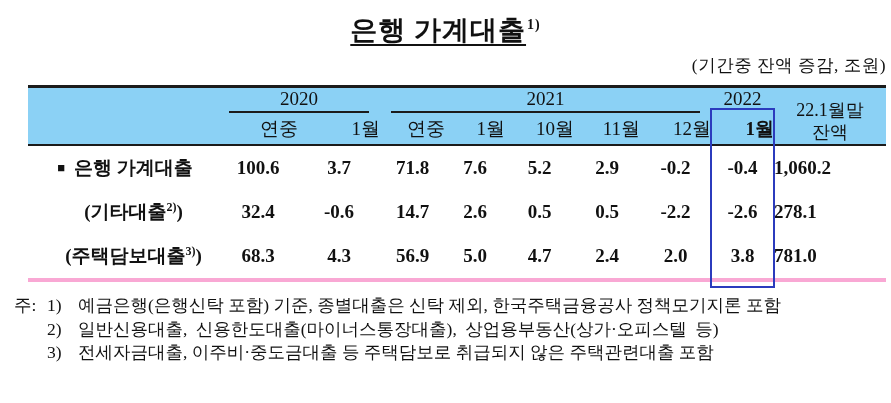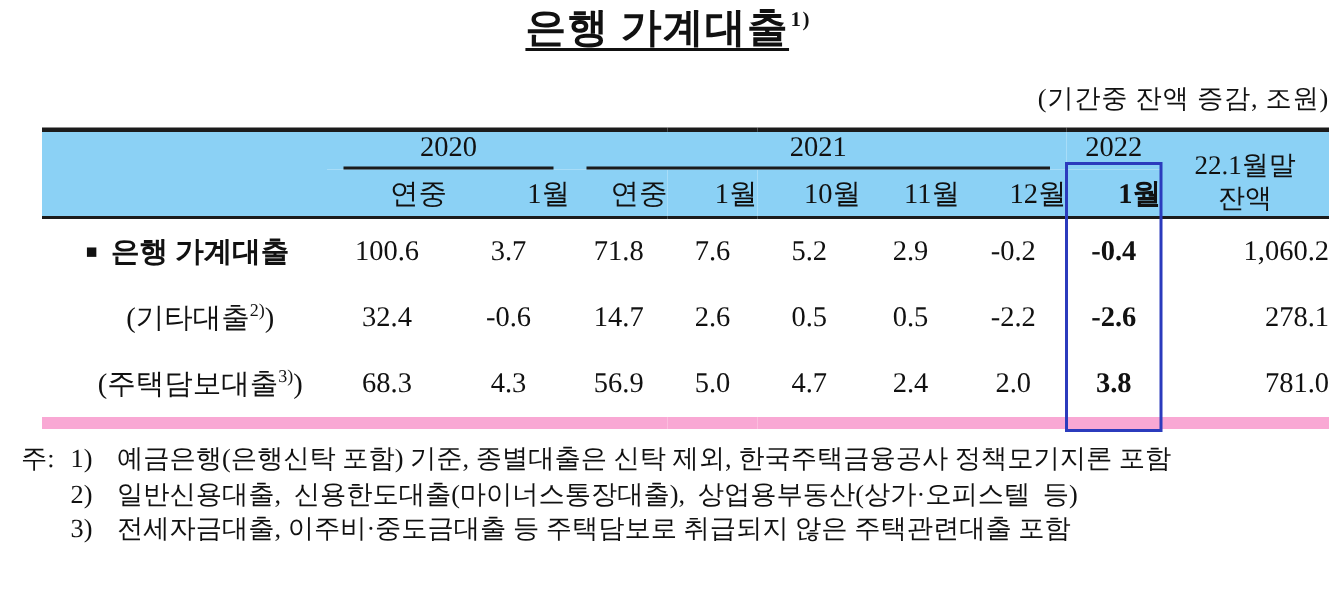--- a/index.html
+++ b/index.html
@@ -2,50 +2,50 @@
 <html><head>
 <meta charset="utf-8">
 <style>
   html,body{margin:0;padding:0;background:#ffffff;}
   body{
     width:891px;height:403px;overflow:hidden;position:relative;
     font-family:"Liberation Serif","DejaVu Serif",serif;color:#111;
   }
   
   .title{
-    position:absolute;top:0;left:0;width:891px;text-align:center;
+    position:absolute;top:12px;left:0;width:891px;text-align:center;
     font-size:27px;font-weight:bold;letter-spacing:1px;
   }
   .title .main{text-decoration:underline;text-underline-offset:5px;}
   .title sup{font-size:14px;font-weight:bold;margin-left:1px;}
   
   .unit-note{
     position:absolute;top:53px;right:5px;font-size:17.5px;letter-spacing:.5px;
   }
   
   .table-wrap{position:absolute;left:28px;top:85px;width:858px;}
   table{
     border-collapse:collapse;table-layout:fixed;width:858px;
-    border-top:3px solid #1b1b1b;border-bottom:8px solid #f9a8d4;
+    border-top:3px solid #1b1b1b;border-bottom:4px solid #f9a8d4;
   }
   thead{background:#8bd1f5;border-bottom:2px solid #1b1b1b;}
   th,td{padding:0;font-weight:normal;font-size:19px;}
   tr.grow th{height:24px;vertical-align:bottom;}
   tr.subrow th{height:31px;vertical-align:middle;text-align:right;}
   .gline{margin:0 11px;border-bottom:2px solid #1b1b1b;padding-bottom:1px;text-align:center;}
   .gline.noline{border-bottom-color:transparent;}
   th.balance{vertical-align:middle;text-align:center;font-size:18px;line-height:1.22;}
   th.b,td.b{font-weight:bold;}
-  tbody td{height:44px;text-align:center;vertical-align:middle;}
+  tbody td{height:44px;text-align:center;vertical-align:middle;font-weight:bold;}
   tbody td.lbl{text-align:center;}
   td.lbl .bullet{font-size:13px;margin:0 9px 0 4px;vertical-align:2px;}
   td.lbl.sub{padding-left:21px;}
   td.lbl sup{font-size:12px;}
   tr.mainrow td.lbl{font-weight:bold;}
-  td.balcol{text-align:right;padding-left:21px;}
+  td.balcol{text-align:left;}
   
   .highlight-box{
     position:absolute;left:682px;top:23px;width:65px;height:180px;
     border:2px solid #2b3bbd;box-sizing:border-box;pointer-events:none;
   }
   
   .footnotes{position:absolute;left:14px;top:294px;width:872px;font-size:17.5px;}
   .fn-line{display:flex;line-height:23.5px;}
   .fn-prefix{width:33px;flex:none;}
   .fn-marker{width:31px;flex:none;}

